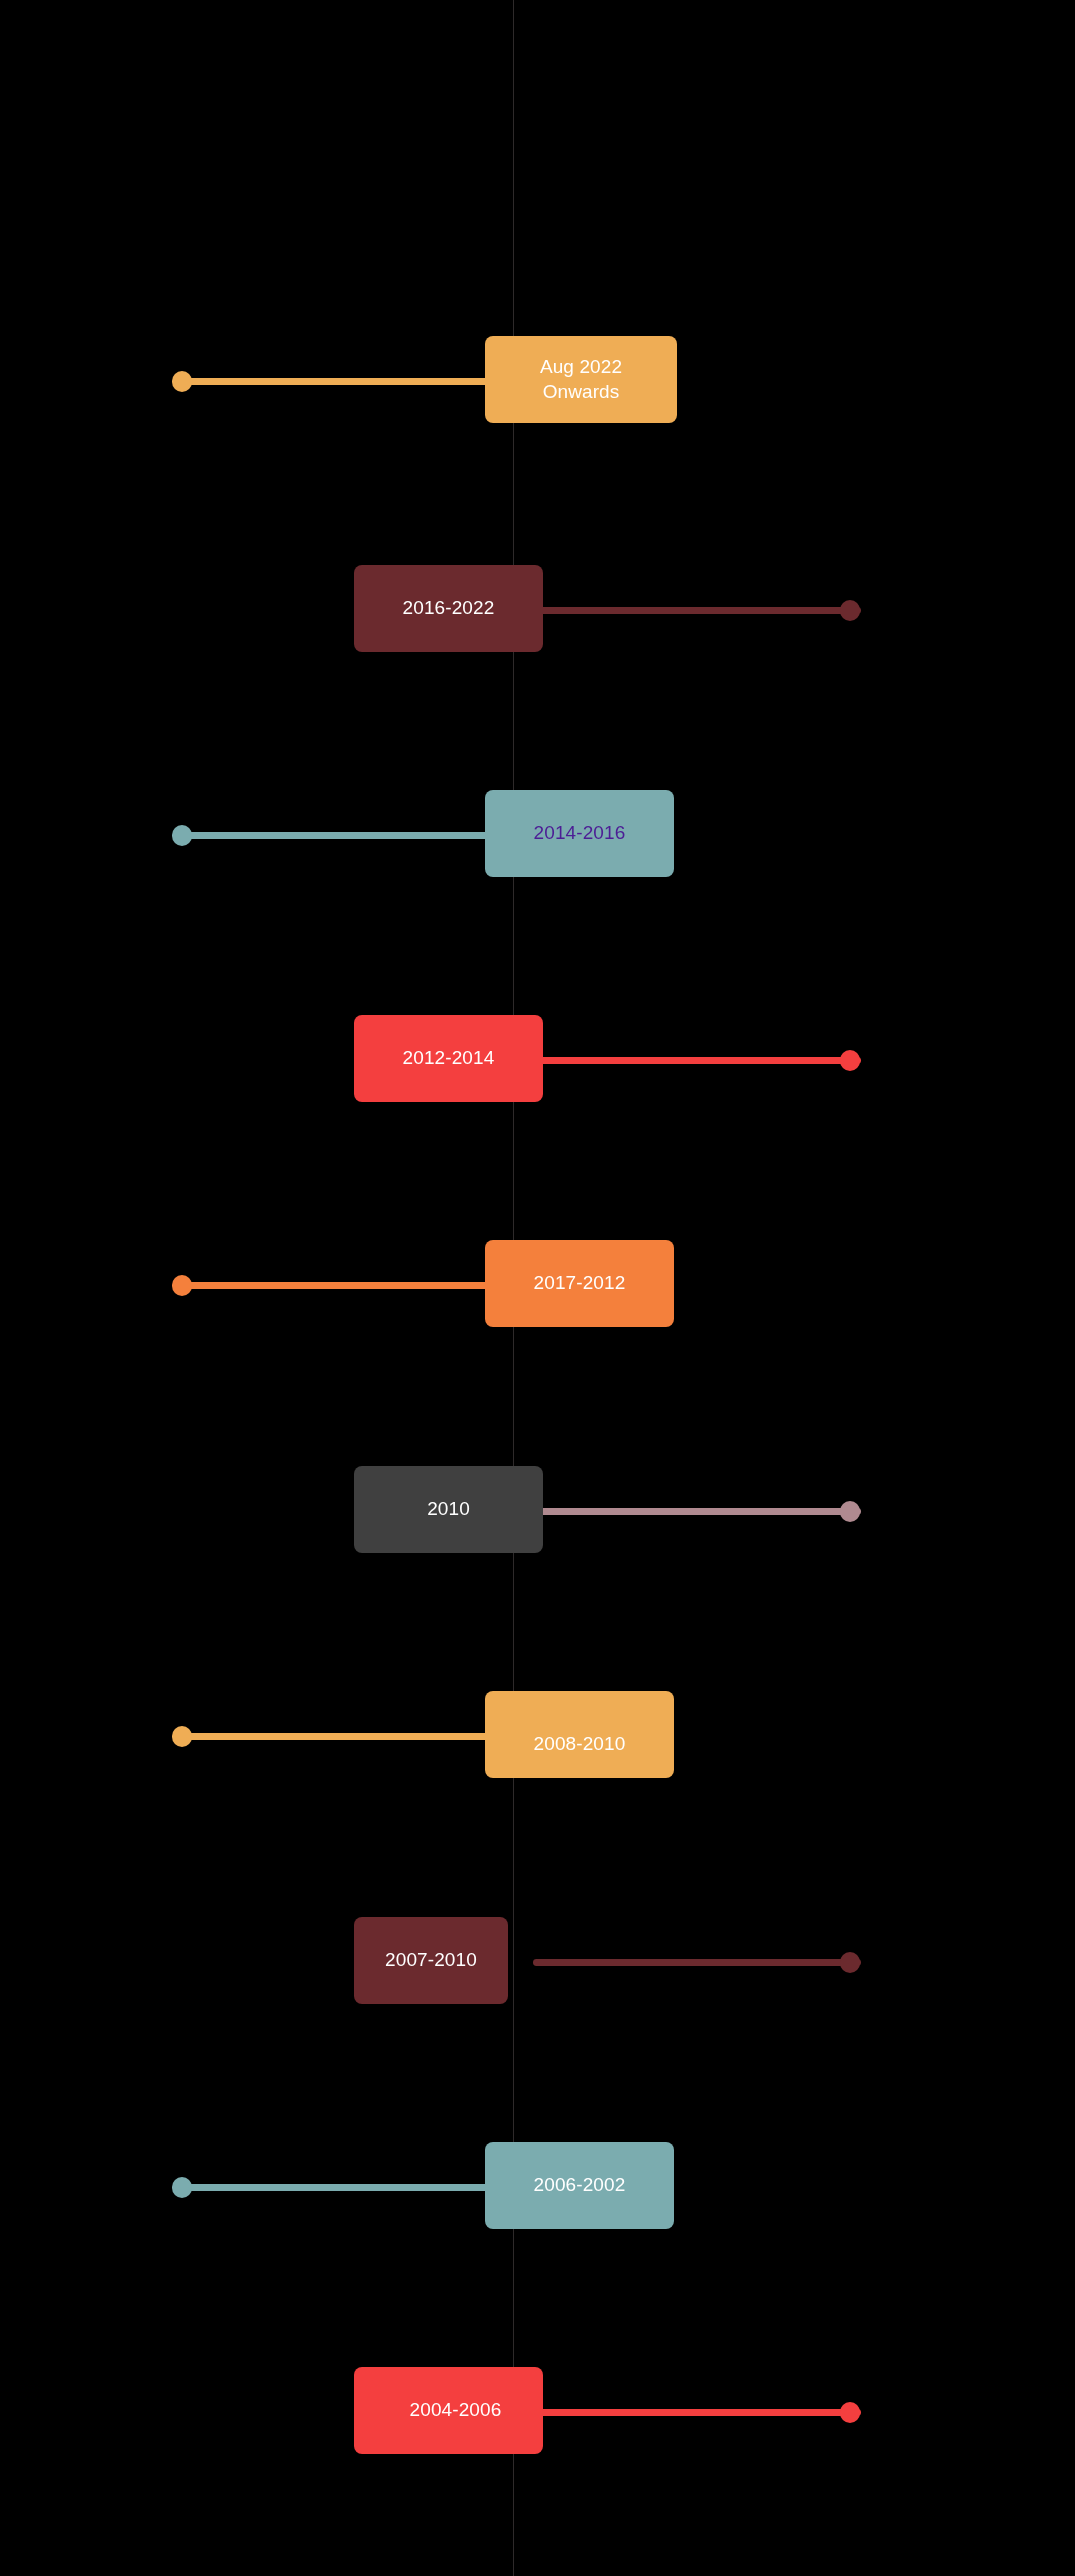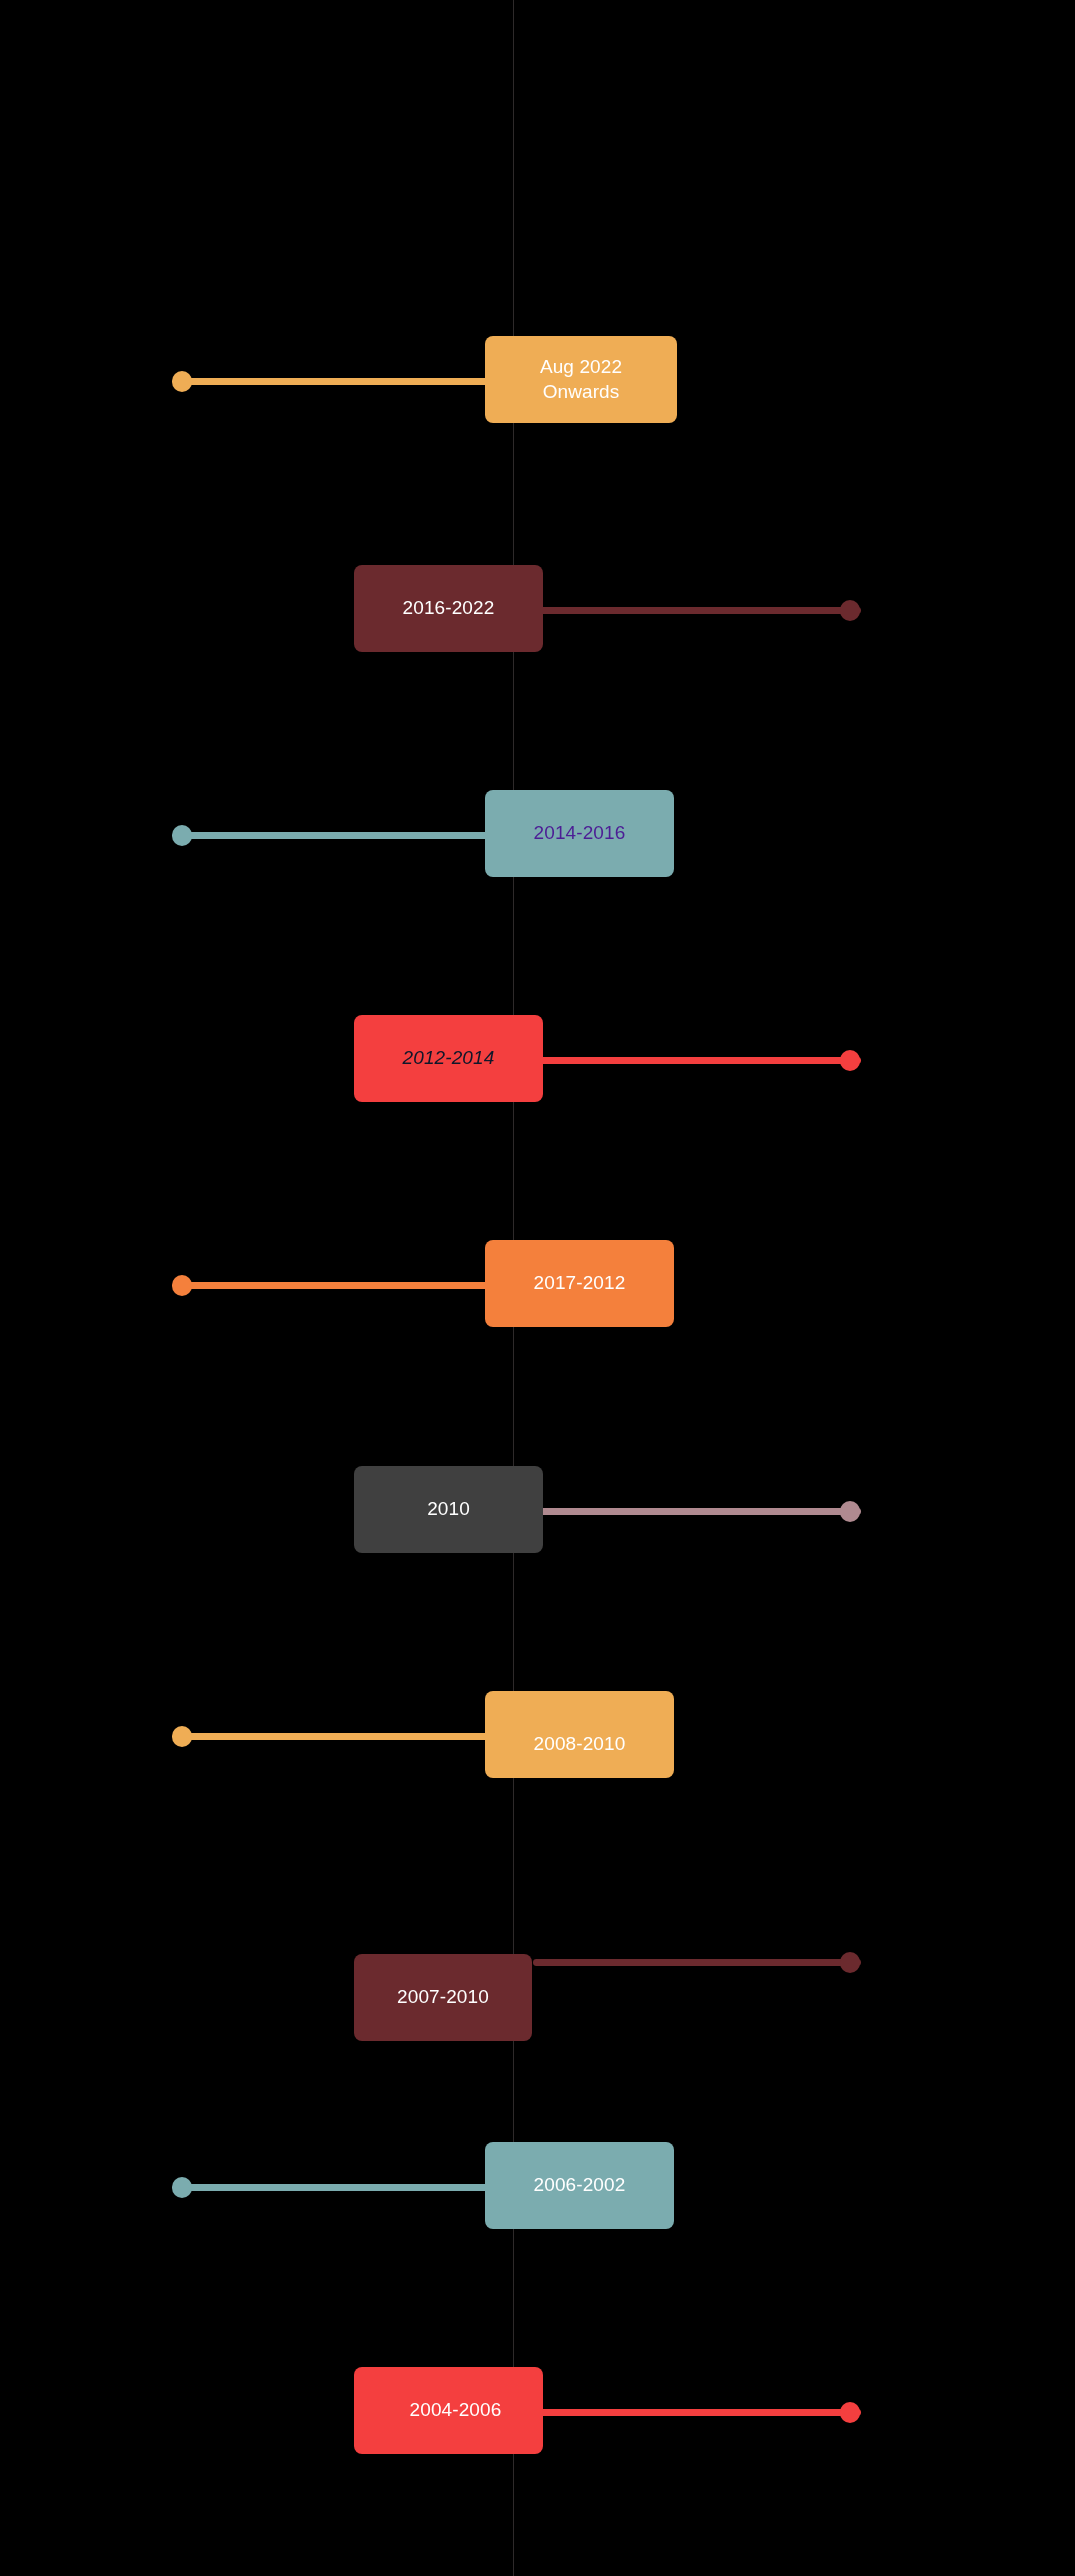--- a/index.html
+++ b/index.html
@@ -119,21 +119,21 @@
         <div class="connector" style="background: rgb(123, 172, 175);"></div>
         <div class="dot" style="background: rgb(123, 172, 175);"></div>
         <div class="pill" style="background: rgb(123, 172, 175); width: 189px;">
           <div class="pill-label" style="color: #4c1d95;">2014-2016</div>
         </div>
       </div>
       <div class="entry side-right" style="top: 1015px;">
         <div class="connector" style="background: rgb(244, 63, 63);"></div>
         <div class="dot" style="background: rgb(244, 63, 63);"></div>
         <div class="pill" style="background: rgb(244, 63, 63); width: 189px;">
-          <div class="pill-label" style="color: #0f172a; font-style: italic;">2012-2014</div>
+          <div class="pill-label" style="color: #ffffff;">2012-2014</div>
         </div>
       </div>
       <div class="entry side-left" style="top: 1240px;">
         <div class="connector" style="background: rgb(244, 128, 60);"></div>
         <div class="dot" style="background: rgb(244, 128, 60);"></div>
         <div class="pill" style="background: rgb(244, 128, 60); width: 189px;">
           <div class="pill-label" style="color: rgb(255, 255, 255);">2017-2012</div>
         </div>
       </div>
       <div class="entry side-right" style="top: 1466px;">
@@ -146,21 +146,21 @@
       <div class="entry side-left" style="top: 1691px;">
         <div class="connector" style="background: rgb(239, 173, 85);"></div>
         <div class="dot" style="background: rgb(239, 173, 85);"></div>
         <div class="pill" style="background: rgb(239, 173, 85); width: 189px;">
           <div class="pill-label" style="color: rgb(255, 255, 255); margin-top: 20px;">2008-2010</div>
         </div>
       </div>
       <div class="entry side-right" style="top: 1917px;">
         <div class="connector" style="background: rgb(107, 42, 46);"></div>
         <div class="dot" style="background: rgb(107, 42, 46);"></div>
-        <div class="pill" style="background: rgb(107, 42, 46); width: 178px; margin-top: 37px;">
+        <div class="pill" style="background: rgb(107, 42, 46); width: 154px;">
           <div class="pill-label" style="color: rgb(255, 255, 255);">2007-2010</div>
         </div>
       </div>
       <div class="entry side-left" style="top: 2142px;">
         <div class="connector" style="background: rgb(123, 172, 175);"></div>
         <div class="dot" style="background: rgb(123, 172, 175);"></div>
         <div class="pill" style="background: rgb(123, 172, 175); width: 189px;">
           <div class="pill-label" style="color: rgb(255, 255, 255);">2006-2002</div>
         </div>
       </div>

